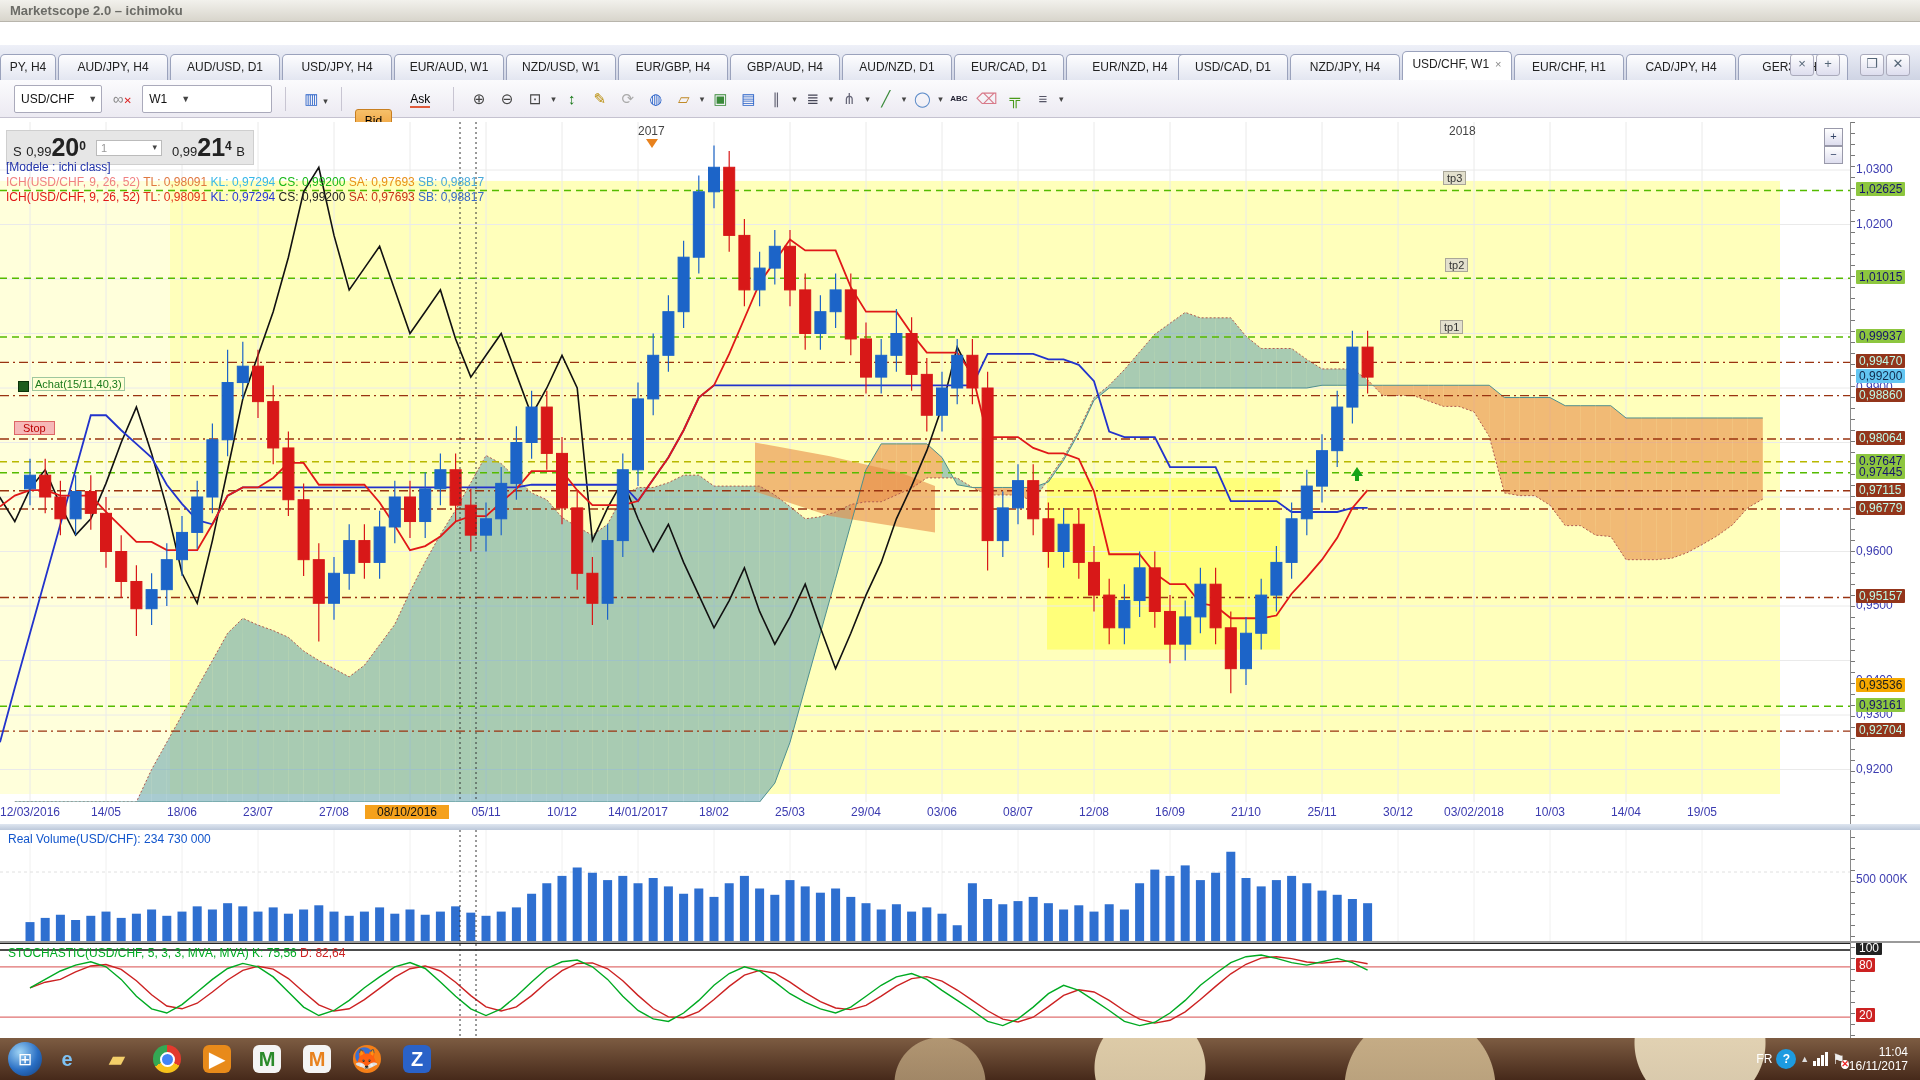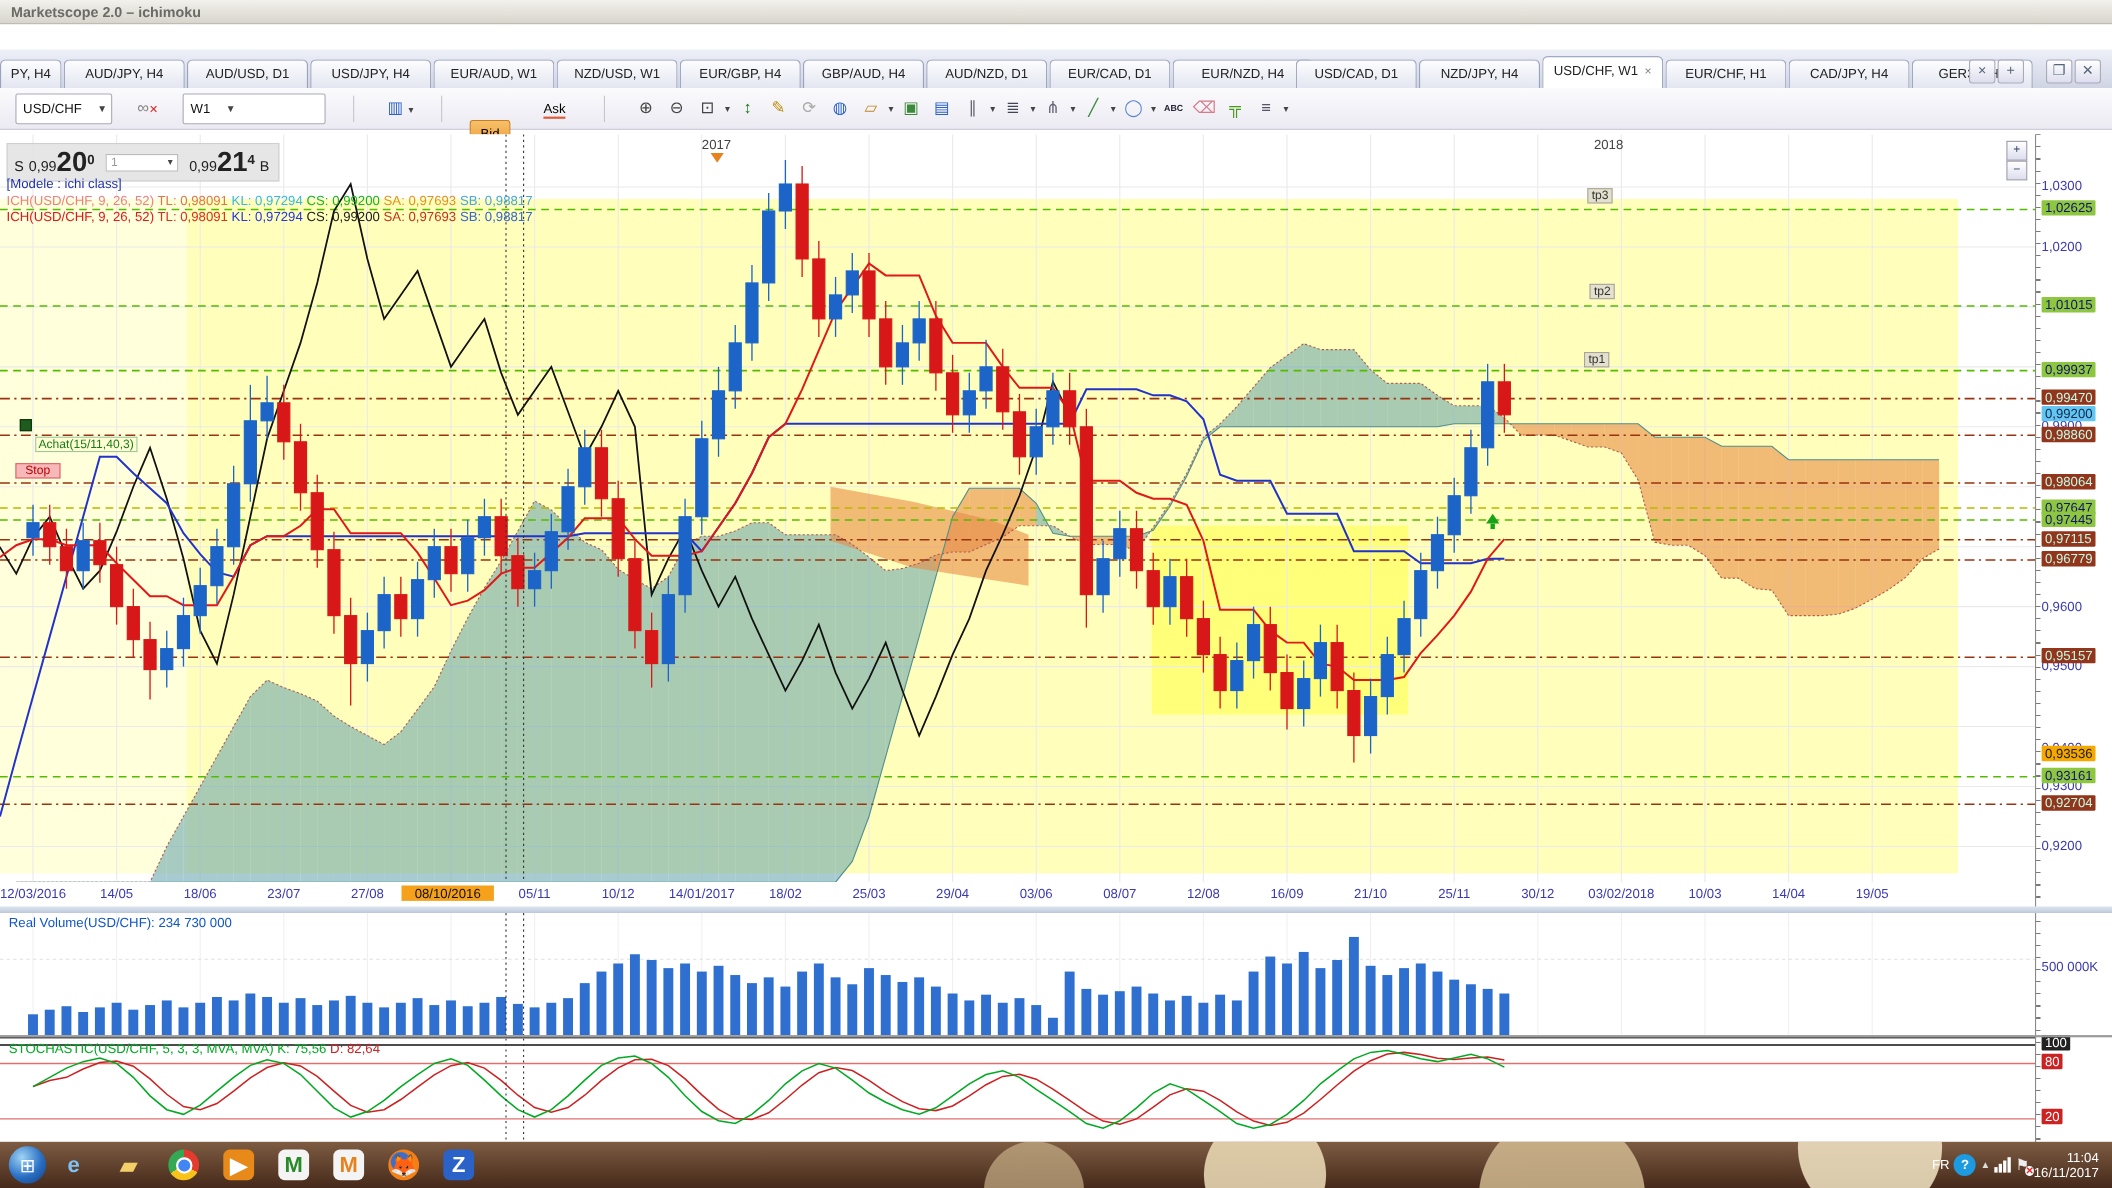--- a/index.html
+++ b/index.html
@@ -18,21 +18,21 @@
     border-radius:5px 5px 0 0;background:linear-gradient(#fdfdfe,#e3e6f1);
     font-size:12px;color:#222;text-align:center;line-height:24px;box-sizing:border-box;
     white-space:nowrap;overflow:hidden;}
   .tab.active{background:#fff;height:29px;font-weight:normal;z-index:2;}
   .tab .x{color:#888;margin-left:6px;font-size:11px;}
   .tabctl{position:absolute;bottom:4px;width:22px;height:20px;border:1px solid #aab;
     border-radius:3px;background:linear-gradient(#fff,#dde);text-align:center;
     line-height:18px;font-size:13px;color:#567;}
   
   .toolbar{position:absolute;top:80px;left:0;width:100%;height:38px;background:linear-gradient(#fbfbfd,#eceaf2);
-    border-bottom:1px solid #c5c2d0;display:flex;align-items:center;padding-left:14px;box-sizing:border-box;gap:20px;}
+    border-bottom:1px solid #c5c2d0;display:flex;align-items:center;padding-left:14px;box-sizing:border-box;gap:8px;}
   .tb-select{height:22px;background:#fff;border:1px solid #aab;border-radius:2px;
     font-size:12px;color:#111;padding:2px 4px 2px 6px;display:inline-flex;align-items:center;gap:14px;}
   .tb-caret{font-size:9px;color:#444;}
   .tb-sep{width:1px;height:24px;background:#c8c5d2;margin:0 5px;}
   .tb-icon{width:24px;height:24px;border-radius:3px;text-align:center;line-height:24px;
     font-size:15px;display:inline-block;}
   .bid-ask{height:24px;padding:0 9px;font-size:12px;line-height:22px;border-radius:3px;
     border:1px solid transparent;}
   .bid-ask b{font-weight:normal;border-bottom:2px solid;}
   .bid-on{background:linear-gradient(#f6c06a,#ef9d35);border-color:#c87f20;margin-top:45px;}
@@ -61,21 +61,21 @@
   .quote-box{position:absolute;top:8px;left:6px;background:rgba(228,228,228,0.92);
     border:1px solid #cfcfcf;padding:2px 8px 2px 6px;color:#222;display:flex;align-items:baseline;}
   .q-big{font-size:25px;font-weight:bold;}
   .q-mid{font-size:13px;}
   .q-sup{font-size:12px;font-weight:bold;vertical-align:top;position:relative;top:-6px;}
   .amt-box{background:#fff;border:1px solid #bbb;font-size:11px;color:#999;
     padding:1px 4px;margin:0 10px;min-width:56px;display:inline-flex;justify-content:space-between;align-self:center;}
   .model-box{position:absolute;top:38px;left:6px;font-size:12px;line-height:15px;}
   .ovl{position:absolute;font-size:12px;white-space:nowrap;}
   .tp-badge{background:#e3e0cd;border:1px solid #a9a698;color:#333;font-size:11px;padding:0 3px;}
-  .achat{color:#1b7a1b;background:rgba(255,255,210,0.85);border:1px solid #9ec79e;font-size:11px;padding:0 2px;margin-top:20px;}
+  .achat{color:#1b7a1b;background:rgba(255,255,210,0.85);border:1px solid #9ec79e;font-size:11px;padding:0 2px;}
   .achat-sq{position:absolute;width:9px;height:9px;background:#1e5c1e;border:1px solid #0c330c;}
   .stop{color:#b00;background:#f6b8b8;border:1px solid #d66;font-size:11px;padding:0 8px;}
   .yr{color:#444;font-size:12px;}
   .tri-down{width:0;height:0;border-left:6px solid transparent;border-right:6px solid transparent;
     border-top:9px solid #e8821e;position:absolute;}
   .up-arrow{position:absolute;width:0;height:0;border-left:6px solid transparent;
     border-right:6px solid transparent;border-bottom:9px solid #17a317;}
   .up-arrow:after{content:"";position:absolute;left:-2px;top:9px;width:4px;height:5px;background:#17a317;}
   .pane-btn{position:absolute;width:17px;height:16px;border:1px solid #99a;background:linear-gradient(#fff,#dde);
     font-size:11px;text-align:center;line-height:14px;color:#346;}

